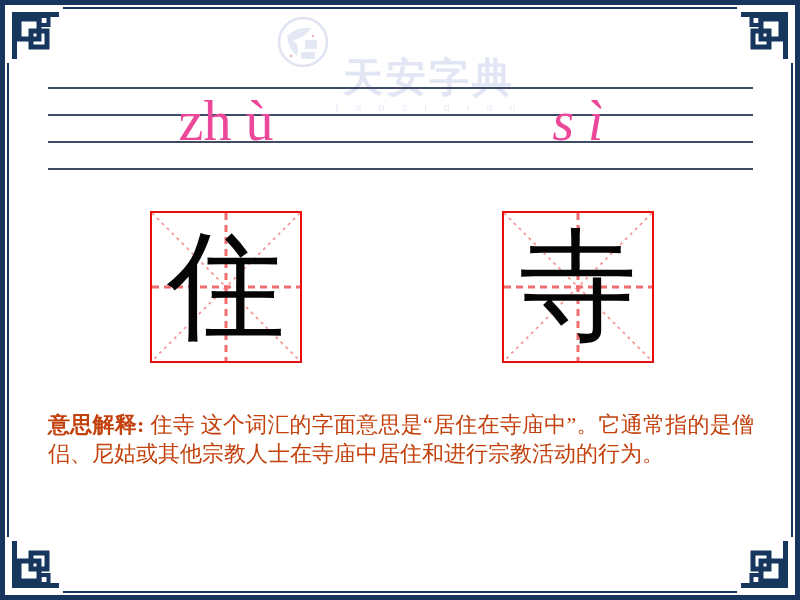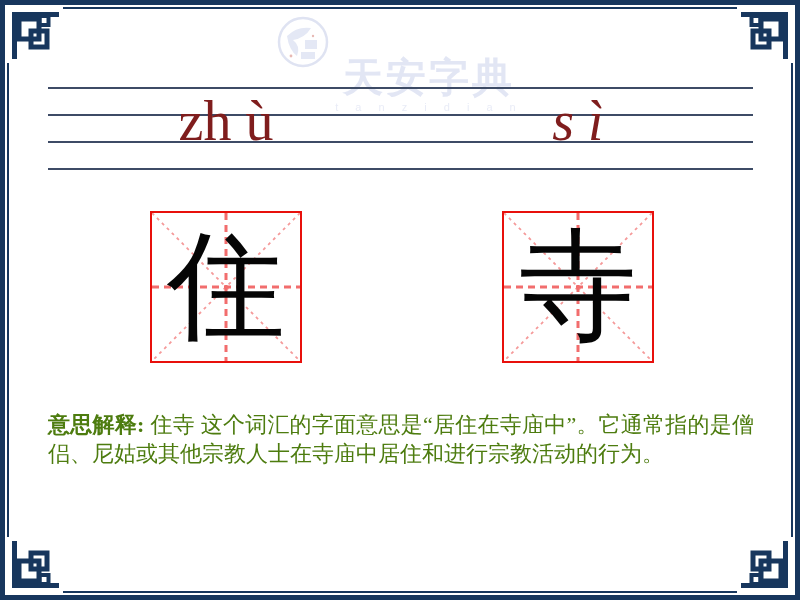--- a/index.html
+++ b/index.html
@@ -70,21 +70,21 @@
   .py-line.l2 { top: 114px; }
   .py-line.l3 { top: 141px; }
   .py-line.l4 { top: 168px; }
 
   .pinyin {
     position: absolute;
     top: 93px;
     font-family: "Liberation Serif", serif;
     font-size: 56px;
     line-height: 1;
-    color: #7f1d1d;
+    color: #ec4899;
     text-align: center;
     white-space: pre;
   }
   .pinyin.p1 { left: 150px; width: 152px; }
   .pinyin.p2 { left: 502px; width: 152px; font-style: italic; }
 
   
   .char-box {
     position: absolute;
     top: 211px;
@@ -108,21 +108,21 @@
   }
 
   
   .definition {
     position: absolute;
     left: 48px; top: 410px;
     width: 706px;
     font-family: "Liberation Serif", serif;
     font-size: 22px;
     line-height: 29px;
-    color: #4d7c0f;
+    color: #c2410c;
     text-align: justify;
   }
   .definition .def-label {
     font-weight: bold;
     margin-right: 6px;
   }
 </style>
 </head>
 <body>
 

